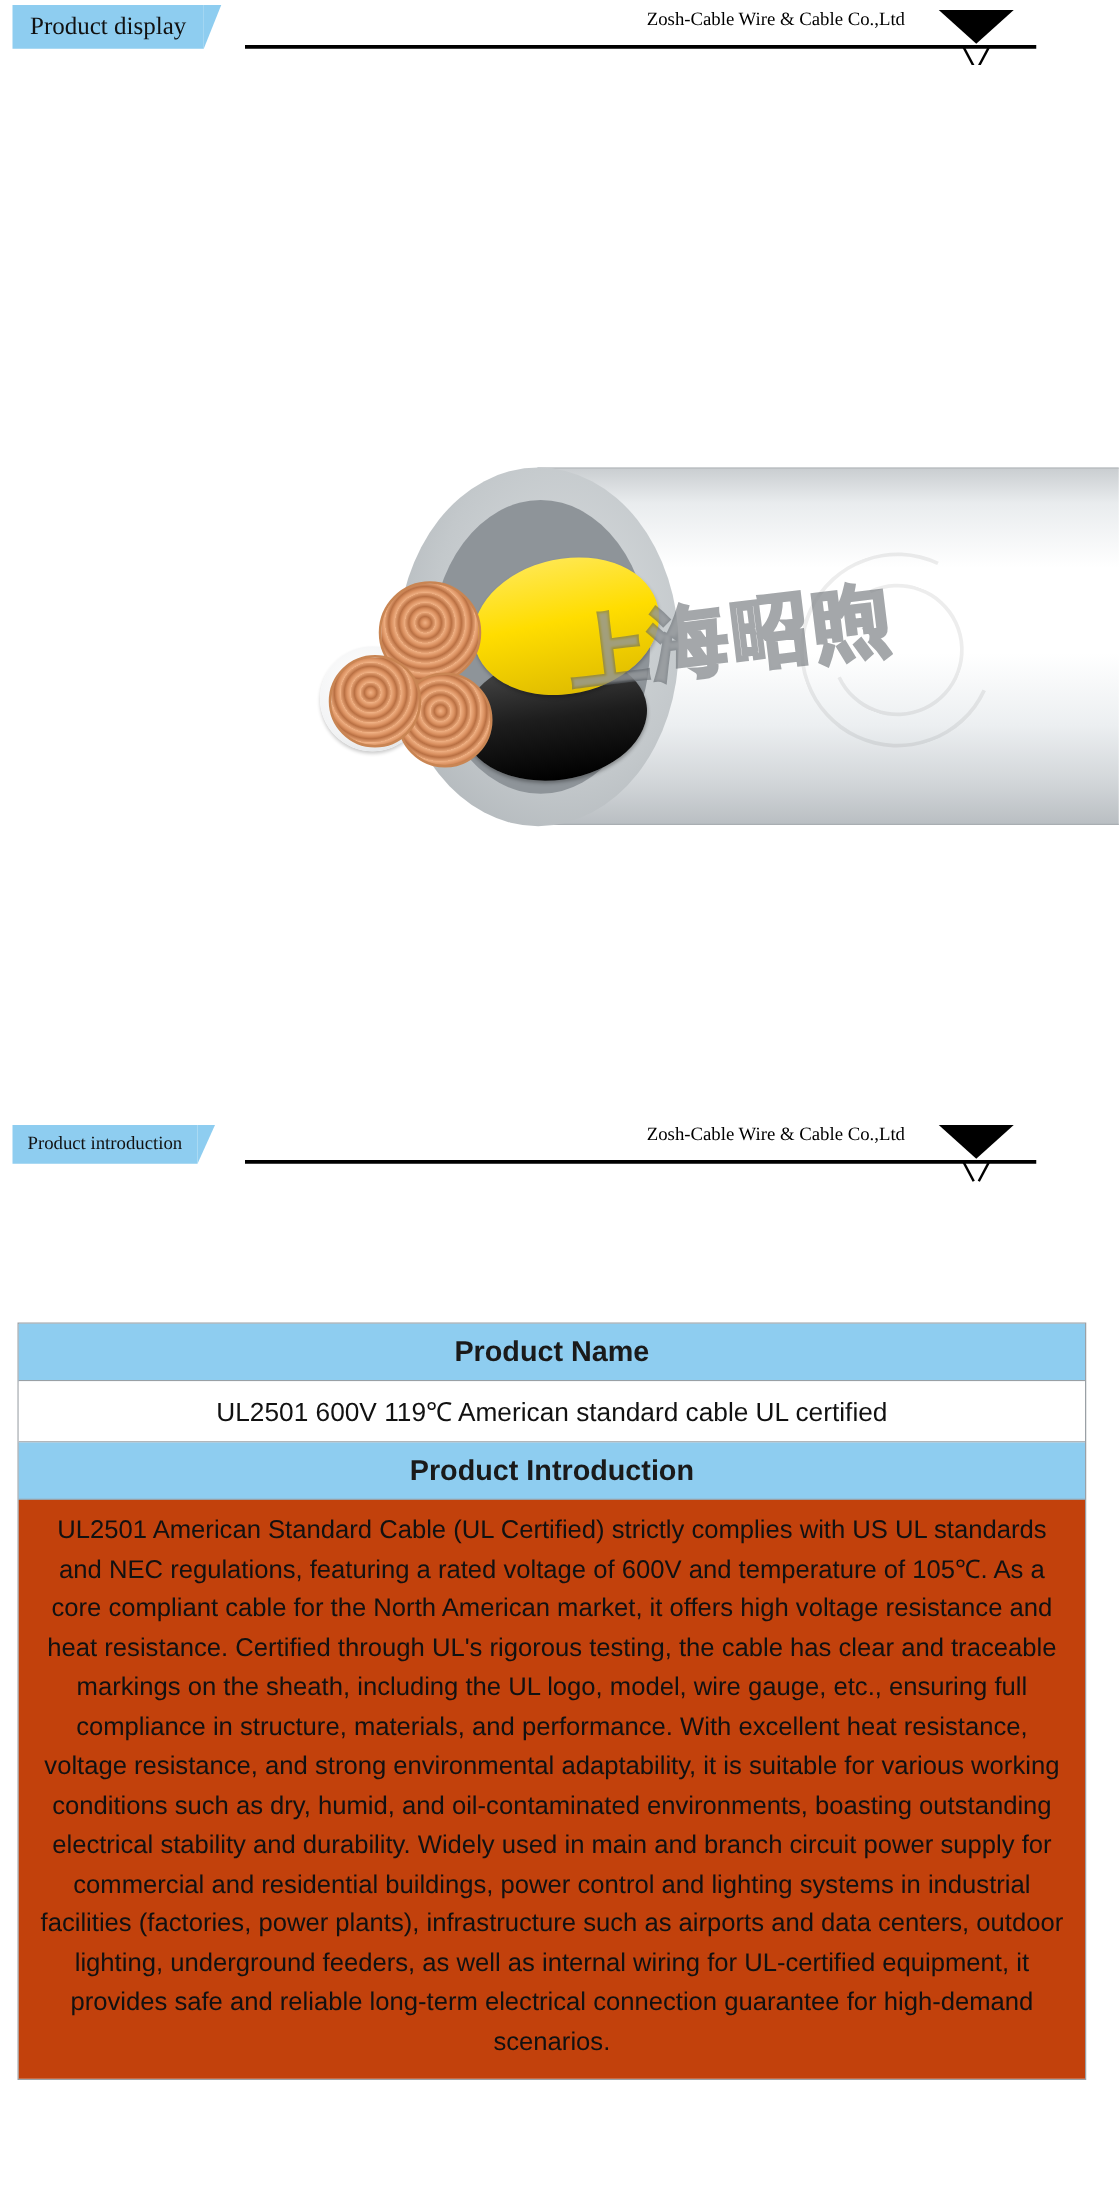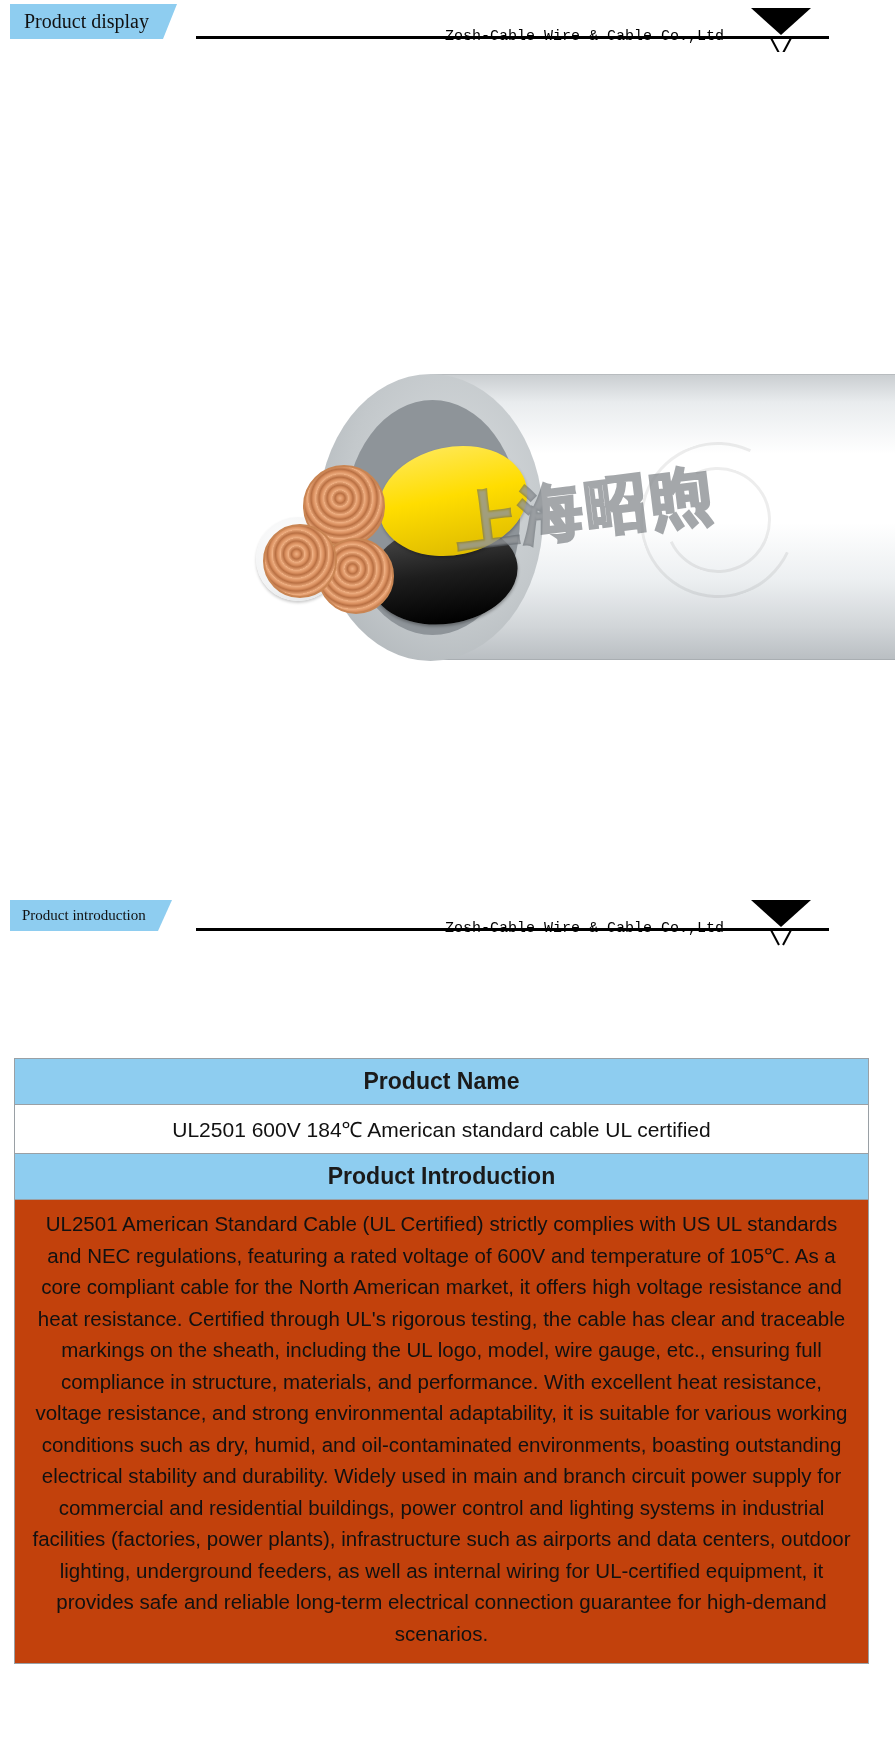--- a/index.html
+++ b/index.html
@@ -57,25 +57,24 @@
     left: 196px;
     right: 0;
     top: 36px;
     height: 3px;
     background: #000;
   }
   .section-header .company {
     position: absolute;
     right: 105px;
     top: 8px;
-    font-family: Liberation Mono, monospace;
+    font-family: Liberation Serif, serif;
     font-size: 15px;
     color: #000;
     white-space: nowrap;
-    margin-top: 20px;
   }
   .section-header .mark {
     position: absolute;
     right: 18px;
     top: 8px;
     width: 60px;
     height: 44px;
   }
   .section-header .mark .tri {
     position: absolute;
@@ -321,16 +320,16 @@
   <div class="rule"></div>
   <div class="company">Zosh-Cable Wire &amp; Cable Co.,Ltd</div>
   <div class="mark">
     <div class="tri"></div>
     <div class="vee"></div>
   </div>
 </div>
 
 <div class="table-wrap">
   <div class="row-head">Product Name</div>
-  <div class="row-value">UL2501 600V 184℃ American standard cable UL certified</div>
+  <div class="row-value">UL2501 600V 119℃ American standard cable UL certified</div>
   <div class="row-head">Product Introduction</div>
   <div class="row-body">UL2501 American Standard Cable (UL Certified) strictly complies with US UL standards and NEC regulations, featuring a rated voltage of 600V and temperature of 105℃. As a core compliant cable for the North American market, it offers high voltage resistance and heat resistance. Certified through UL's rigorous testing, the cable has clear and traceable markings on the sheath, including the UL logo, model, wire gauge, etc., ensuring full compliance in structure, materials, and performance. With excellent heat resistance, voltage resistance, and strong environmental adaptability, it is suitable for various working conditions such as dry, humid, and oil-contaminated environments, boasting outstanding electrical stability and durability. Widely used in main and branch circuit power supply for commercial and residential buildings, power control and lighting systems in industrial facilities (factories, power plants), infrastructure such as airports and data centers, outdoor lighting, underground feeders, as well as internal wiring for UL-certified equipment, it provides safe and reliable long-term electrical connection guarantee for high-demand scenarios.</div>
 </div>
 
 </body></html>

